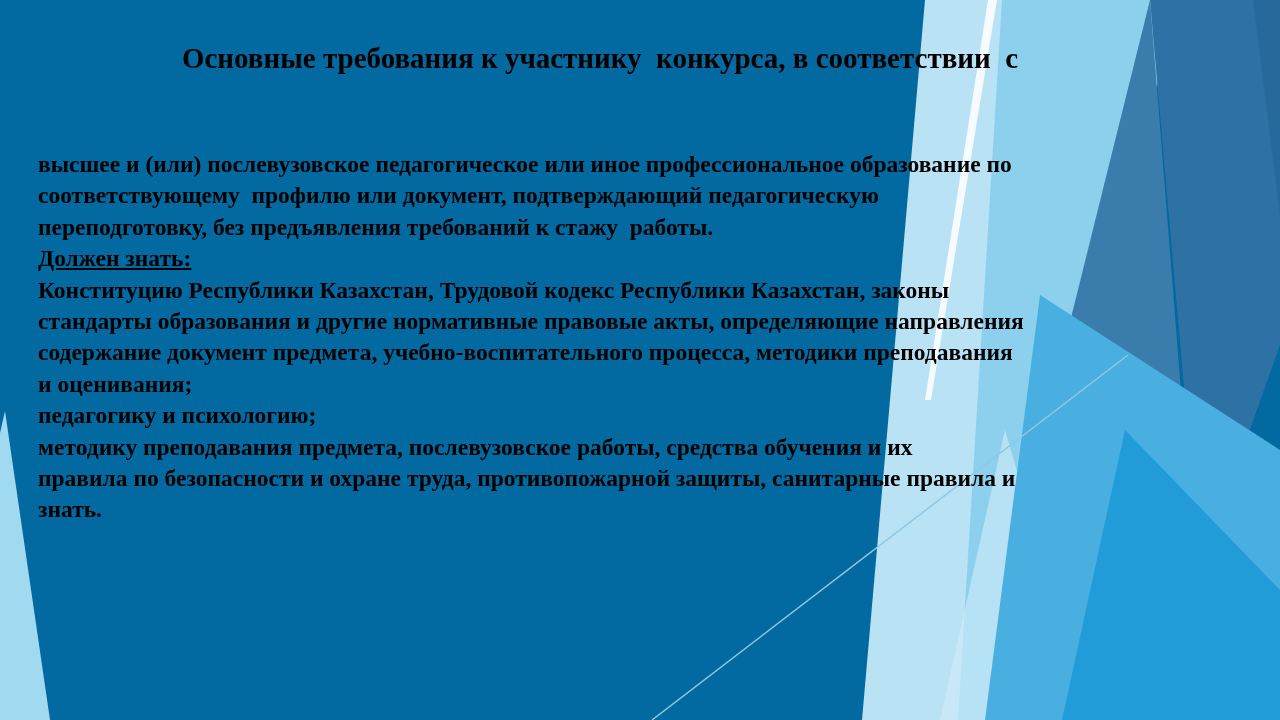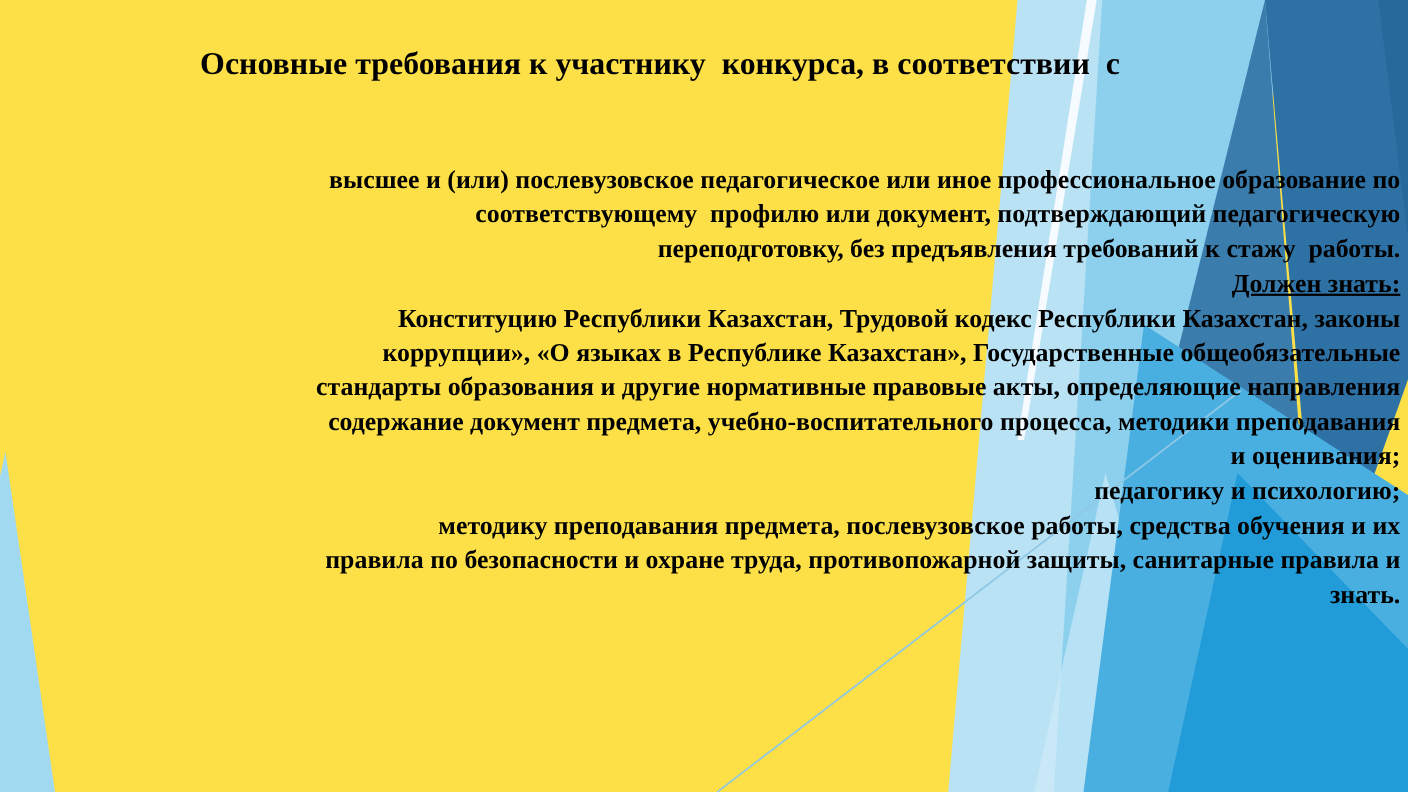--- a/index.html
+++ b/index.html
@@ -1,25 +1,25 @@
 <!DOCTYPE html>
 <html><head>
 <meta charset="utf-8">
 <style>
   html,body{margin:0;padding:0;background:#ffffff;}
   body{width:1280px;height:720px;overflow:hidden;
        font-family:"Liberation Serif", serif;color:#000;}
-  .slide{position:relative;width:1280px;height:720px;background:#fde047;font-family:Liberation Serif, serif;}
+  .slide{position:relative;width:1280px;height:720px;background:#0369a1;font-family:Liberation Serif, serif;}
   svg.decor{position:absolute;left:0;top:0;width:1280px;height:720px;z-index:0;}
   .text-layer{position:absolute;left:0;top:0;width:1280px;height:720px;z-index:1;}
   .title{position:absolute;left:55px;top:38px;width:1090px;text-align:center;
          font-weight:bold;font-size:29px;line-height:40px;}
   .title .line{white-space:pre;}
   .body-block{position:absolute;left:38px;top:149px;width:1235px;
-         font-weight:bold;font-size:23.5px;line-height:31.4px;text-align:right;}
+         font-weight:bold;font-size:23.5px;line-height:31.4px;}
   .body-block .line{white-space:pre;}
   .underline{text-decoration:underline;}
 </style>
 </head>
 <body>
 
 <div class="slide">
 
   <svg class="decor" viewBox="0 0 1280 720" aria-hidden="true">
     <polygon points="925,0 1175,0 1025,720 862,720" fill="#b9e2f4"></polygon>
@@ -42,21 +42,20 @@
     <div class="line">Основные требования к участнику  конкурса, в соответствии  с</div>
       </div>
 
     <div class="body-block">
 
     <div class="line">высшее и (или) послевузовское педагогическое или иное профессиональное образование по</div>
         <div class="line">соответствующему  профилю или документ, подтверждающий педагогическую</div>
         <div class="line">переподготовку, без предъявления требований к стажу  работы.</div>
         <div class="line underline">Должен знать:</div>
         <div class="line">Конституцию Республики Казахстан, Трудовой кодекс Республики Казахстан, законы</div>
-        <div class="line">коррупции», «О языках в Республике Казахстан», Государственные общеобязательные</div>
         <div class="line">стандарты образования и другие нормативные правовые акты, определяющие направления</div>
         <div class="line">содержание документ предмета, учебно-воспитательного процесса, методики преподавания</div>
         <div class="line">и оценивания;</div>
         <div class="line">педагогику и психологию;</div>
         <div class="line">методику преподавания предмета, послевузовское работы, средства обучения и их</div>
         <div class="line">правила по безопасности и охране труда, противопожарной защиты, санитарные правила и</div>
         <div class="line">знать.</div>
       </div>
 
   </div>

